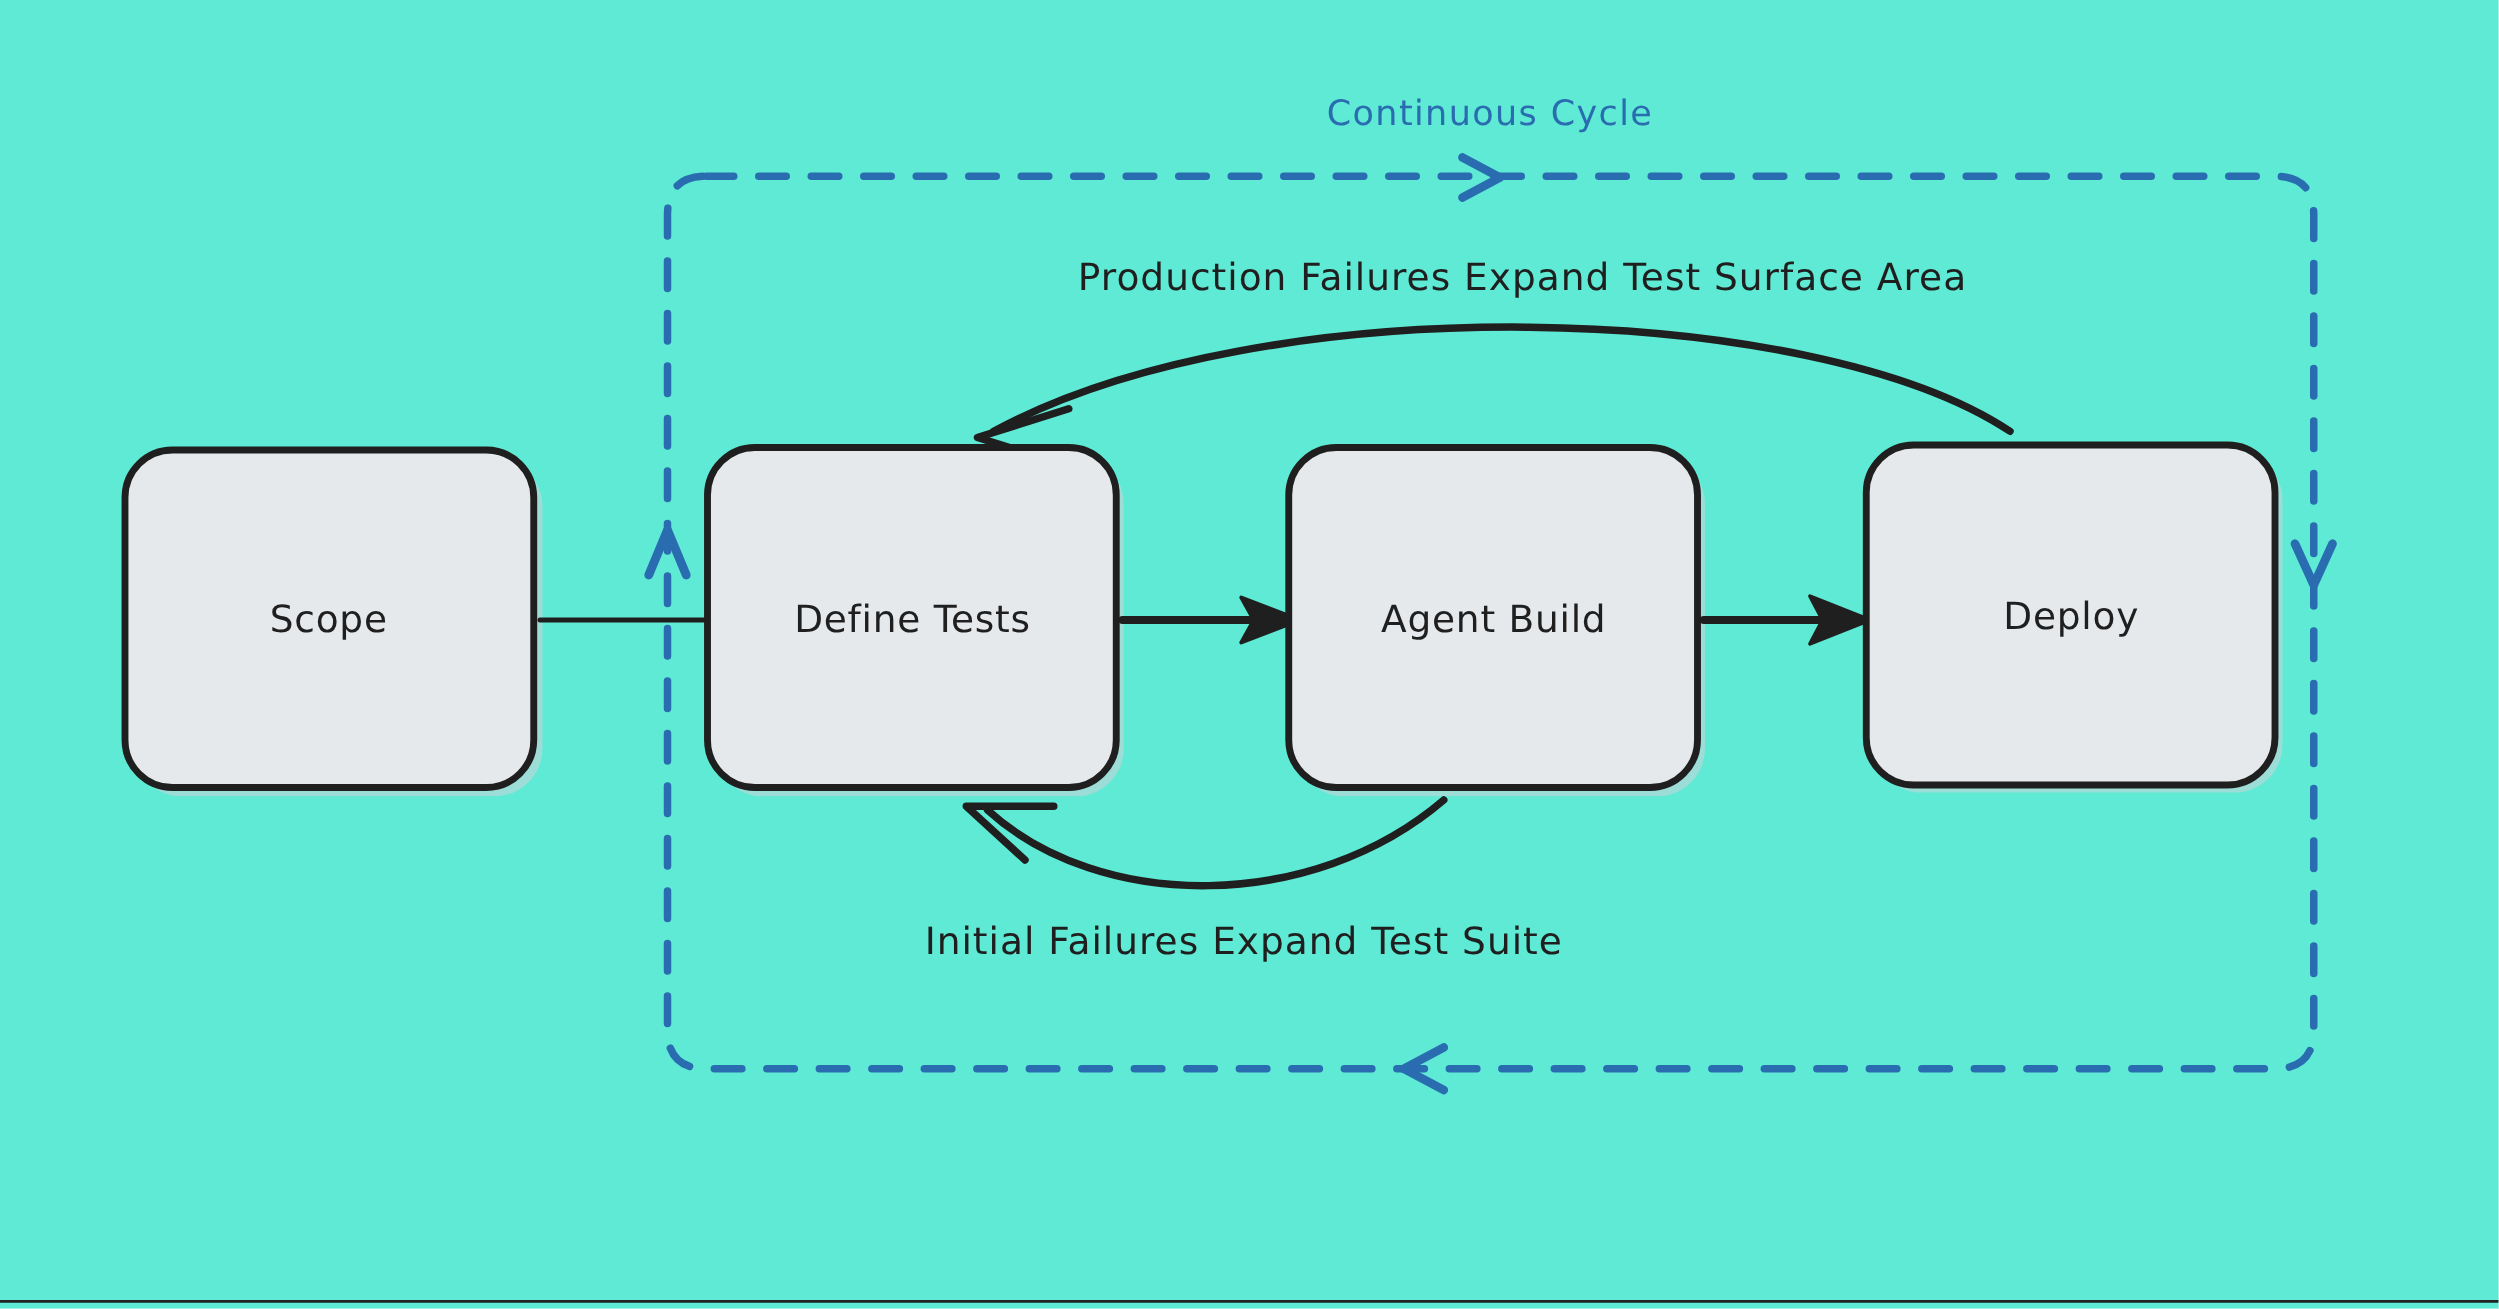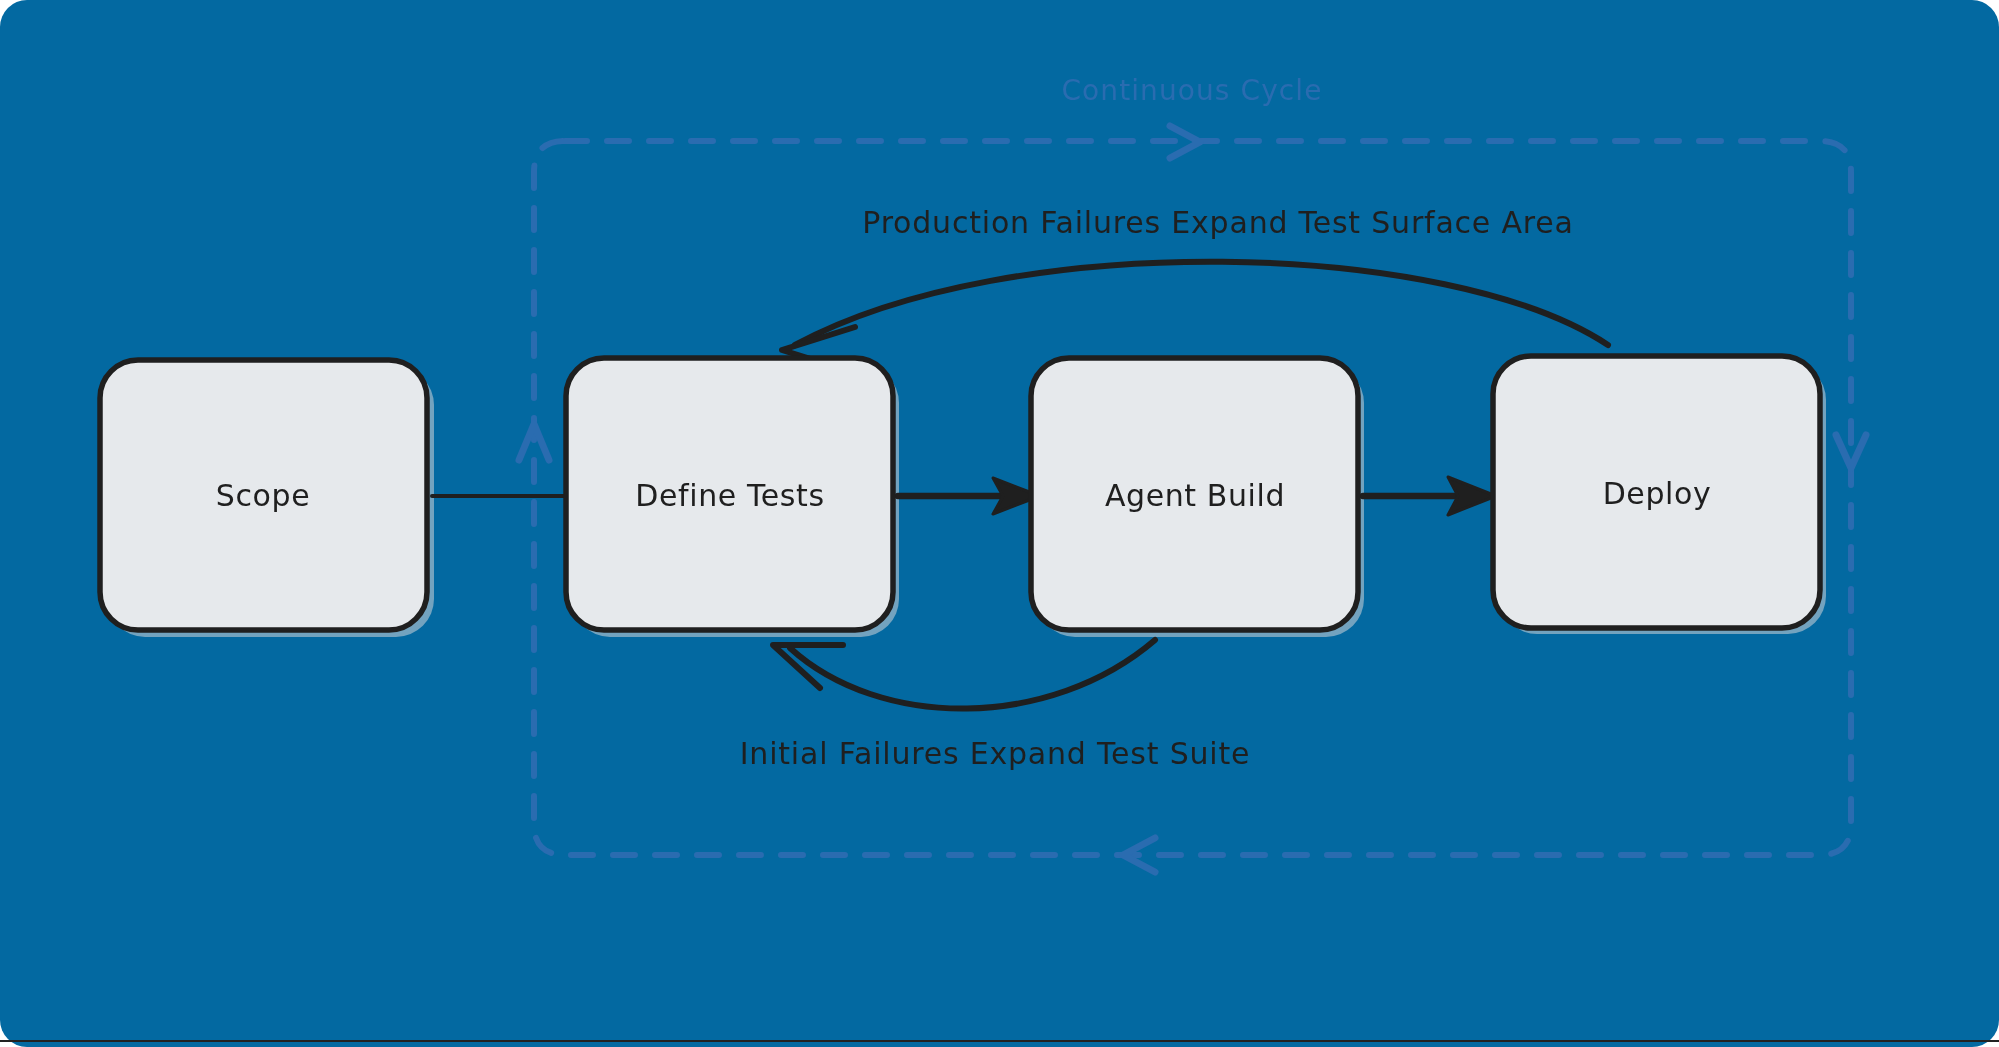--- a/index.html
+++ b/index.html
@@ -10,22 +10,21 @@
   body {
     width: 1999px;
     height: 1047px;
     overflow: hidden;
     font-family: "DejaVu Sans", sans-serif;
   }
   #canvas {
     position: relative;
     width: 1999px;
     height: 1047px;
-    background: #0369a1;
-    border-radius: 27px;
+    background: #5eead4;
   }
   #diagram-svg {
     position: absolute;
     left: 0;
     top: 0;
     width: 1999px;
     height: 1047px;
   }
   .node-label {
     font-family: "DejaVu Sans", sans-serif;

